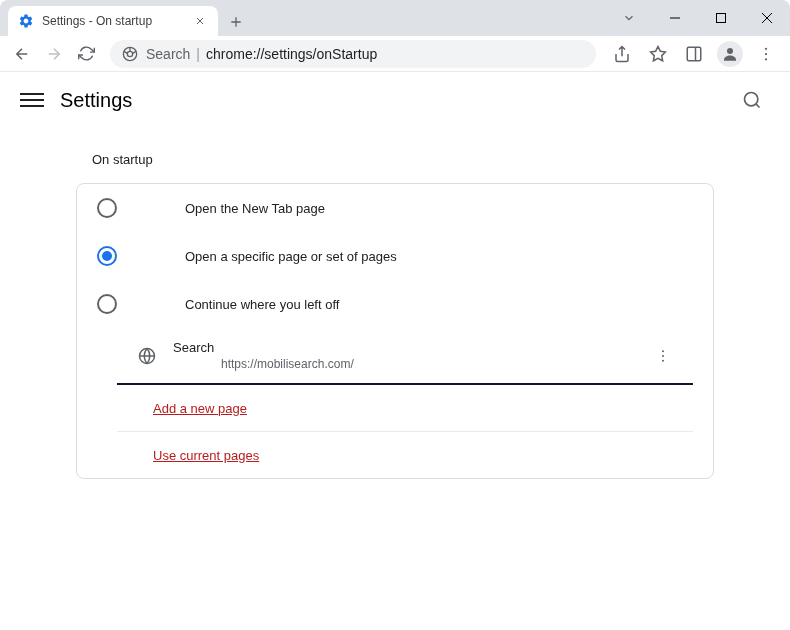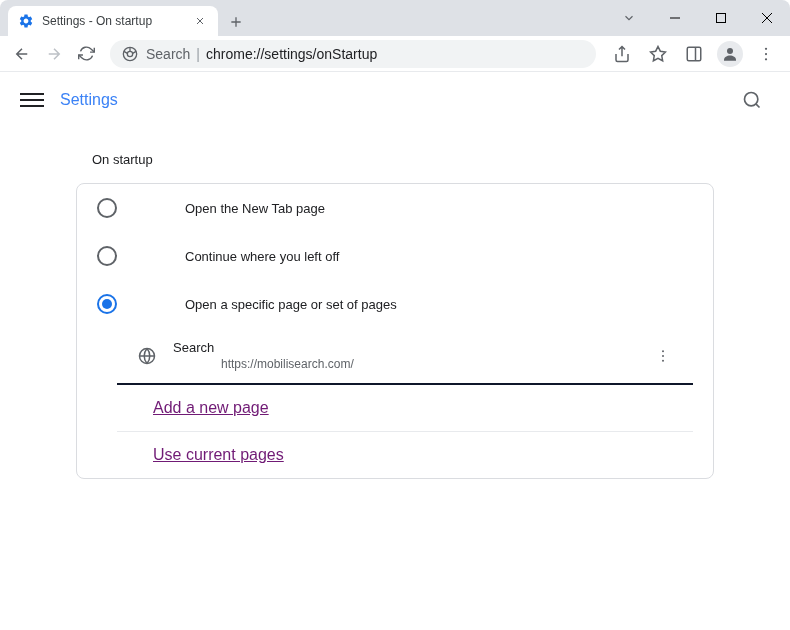--- a/index.html
+++ b/index.html
@@ -24,21 +24,21 @@
 .omnibox-icon { width: 16px; height: 16px; margin-right: 8px; color: #5f6368; }
 .omnibox-chrome { color: #5f6368; }
 .omnibox-sep { margin: 0 6px; color: #9aa0a6; }
 .omnibox-url { color: #202124; }
 .addr-action { width: 32px; height: 32px; display: flex; align-items: center; justify-content: center; cursor: pointer; color: #5f6368; border-radius: 50%; }
 .avatar { width: 26px; height: 26px; background: #e8eaed; border-radius: 50%; display: flex; align-items: center; justify-content: center; }
 
 .content-header { height: 56px; display: flex; align-items: center; padding: 0 20px; background: #fff; }
 .hamburger { width: 24px; height: 24px; margin-right: 16px; cursor: pointer; display: flex; flex-direction: column; justify-content: center; gap: 4px; }
 .hamburger div { height: 2px; background: #202124; }
-.page-title { font-size: 16px; color: #3b82f6; font-weight: 400; }
+.page-title { font-size: 20px; color: #000000; font-weight: 400; }
 .search-btn { margin-left: auto; width: 36px; height: 36px; display: flex; align-items: center; justify-content: center; cursor: pointer; color: #5f6368; }
 
 .main { padding: 0 20px 20px 20px; position: relative; z-index: 2; }
 .section-label { font-size: 13px; color: #202124; margin: 24px 0 16px 72px; font-weight: 500; }
 .card { margin: 0 56px; border: 1px solid #dadce0; border-radius: 8px; background: #fff; }
 .radio-row { display: flex; align-items: center; padding: 14px 20px; cursor: pointer; gap: 48px; }
 .radio-outer { width: 20px; height: 20px; border: 2px solid #5f6368; border-radius: 50%; margin-right: 20px; flex-shrink: 0; display: flex; align-items: center; justify-content: center; }
 .radio-outer.checked { border-color: #1a73e8; }
 .radio-inner { width: 10px; height: 10px; background: #1a73e8; border-radius: 50%; }
 .radio-label { font-size: 13px; color: #202124; }
@@ -46,21 +46,21 @@
 .sub-list { margin-left: 40px; }
 .page-row { display: flex; align-items: center; padding: 12px 20px; border-bottom: 2px solid #0f172a; margin: 0 20px 0 0; }
 .page-row:first-child { border-top: none; }
 .page-favicon { width: 20px; height: 20px; border-radius: 50%; display: flex; align-items: center; justify-content: center; margin-right: 16px; color: #5f6368; flex-shrink: 0; }
 .page-info { flex: 1; }
 .page-name { font-size: 13px; color: #202124; }
 .page-url { font-size: 12px; color: #5f6368; margin-top: 2px; padding-left: 48px; }
 .page-menu { width: 20px; height: 20px; display: flex; align-items: center; justify-content: center; cursor: pointer; color: #5f6368; }
 .link-row { padding: 14px 20px 14px 36px; border-bottom: 1px solid #e8eaed; margin: 0 20px 0 0; }
 .link-row:last-child { border-bottom: none; }
-.link-row a { color: #701a75; font-size: 16px; text-decoration: underline; cursor: pointer; text-align: right; }
+.link-row a { color: #b91c1c; font-size: 13px; text-decoration: underline; cursor: pointer; text-align: right; }
 
 .watermark { position: absolute; inset: 0; display: flex; align-items: center; justify-content: center; z-index: 1; pointer-events: none; opacity: 0.06; }
 .watermark-inner { transform: scale(1.6); text-align: center; }
 .wm-top { font-size: 120px; font-weight: 700; font-style: italic; color: #555; letter-spacing: -4px; }
 .wm-bot { font-size: 60px; font-weight: 700; font-style: italic; color: #555; margin-top: -20px; }
 </style>
 </head>
 <body>
 
 <div class="watermark">
@@ -194,29 +194,29 @@
 <div class="main">
   <div class="section-label">On startup</div>
   <div class="card">
 
     <div class="radio-row">
       <div class="radio-outer"></div>
       <div class="radio-label">Open the New Tab page</div>
     </div>
 
     <div class="radio-row">
+      <div class="radio-outer checked">
+          <div class="radio-inner"></div>
+        </div>
+      <div class="radio-label">Open a specific page or set of pages</div>
+    </div>
+
+    <div class="radio-row">
       <div class="radio-outer"></div>
       <div class="radio-label">Continue where you left off</div>
-    </div>
-
-    <div class="radio-row">
-      <div class="radio-outer checked">
-          <div class="radio-inner"></div>
-        </div>
-      <div class="radio-label">Open a specific page or set of pages</div>
     </div>
 
     <div class="sub-list">
       <div class="page-row">
         <div class="page-favicon">
           <svg viewBox="0 0 24 24" width="18" height="18" stroke="currentColor" stroke-width="2" fill="none">
               <circle cx="12" cy="12" r="10"></circle>
               <path d="M2 12h20M12 2a15.3 15.3 0 010 20M12 2a15.3 15.3 0 000 20"></path>
             </svg>
         </div>

